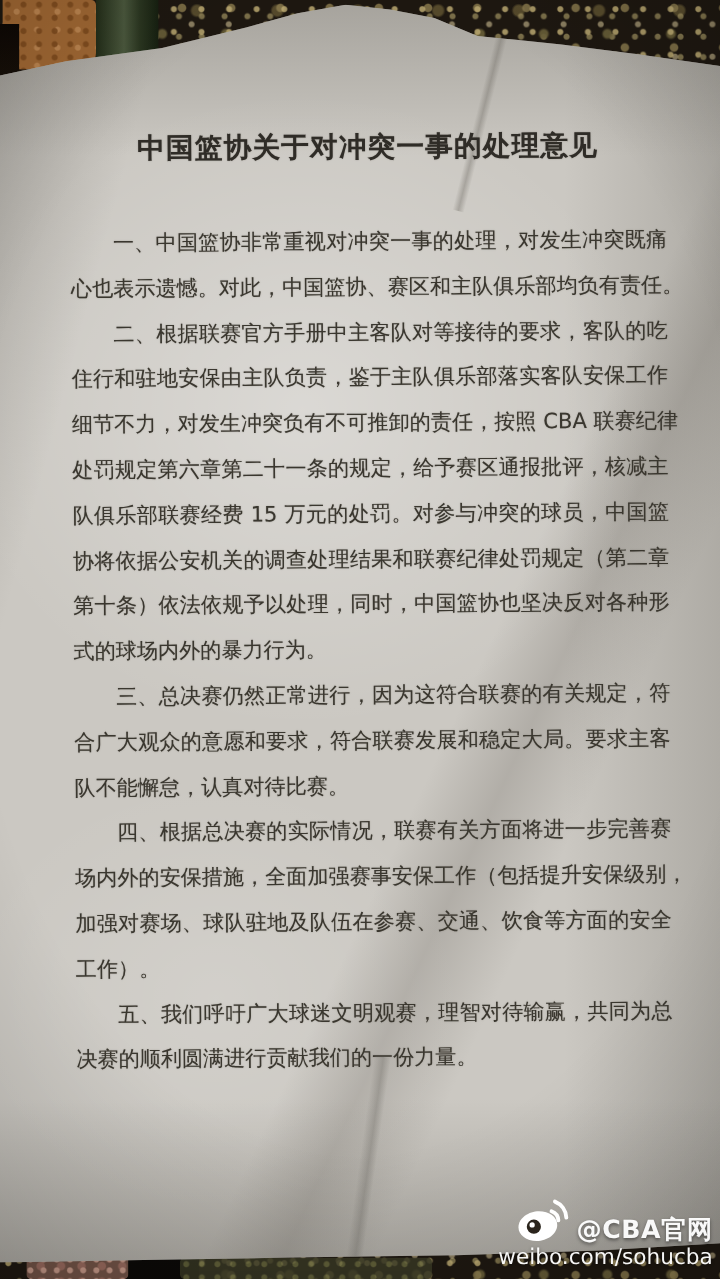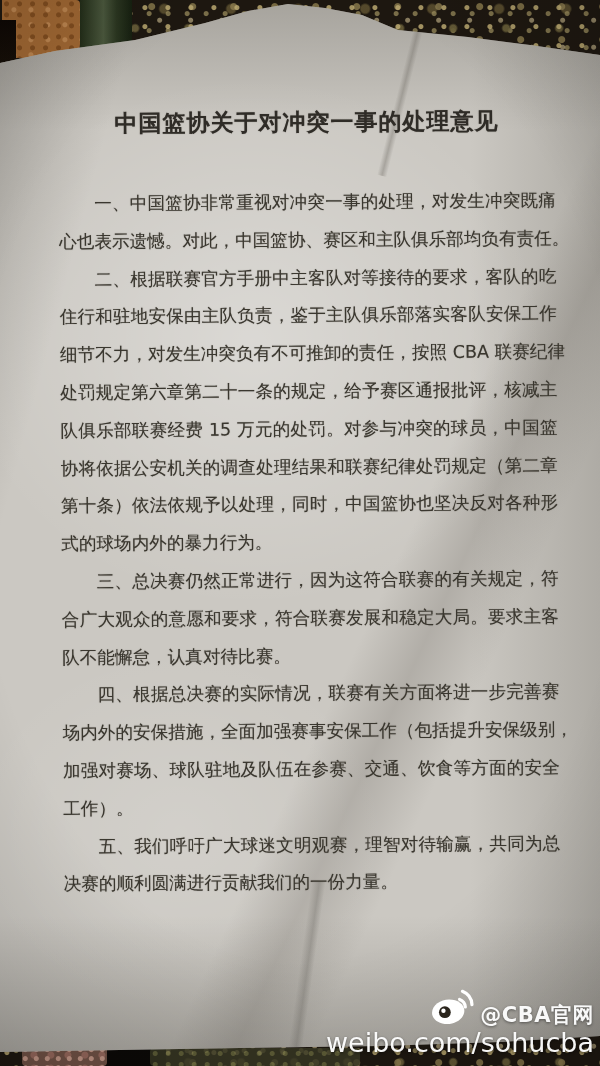--- a/index.html
+++ b/index.html
@@ -122,21 +122,21 @@
   }
   
   .watermark{
     position:absolute;right:6px;bottom:8px;
     display:flex;flex-direction:column;align-items:flex-end;
     color:rgba(255,255,255,.96);
     text-shadow:0 1px 3px rgba(0,0,0,.45);
   }
   .wm-row1{display:flex;align-items:flex-end;gap:5px;}
   .wm-handle{font-size:21px;font-weight:700;letter-spacing:.5px;line-height:1;}
-  .wm-url{font-size:27px;font-weight:400;line-height:1.1;margin-top:2px;}
+  .wm-url{font-size:18px;font-weight:400;line-height:1.1;margin-top:2px;}
   .wm-logo{display:block;}
 </style>
 </head>
 <body>
 
 <div id="photo">
 
   <div class="granite"></div>
   <div class="cork-board"></div>
   <div class="dark-strip"></div>

